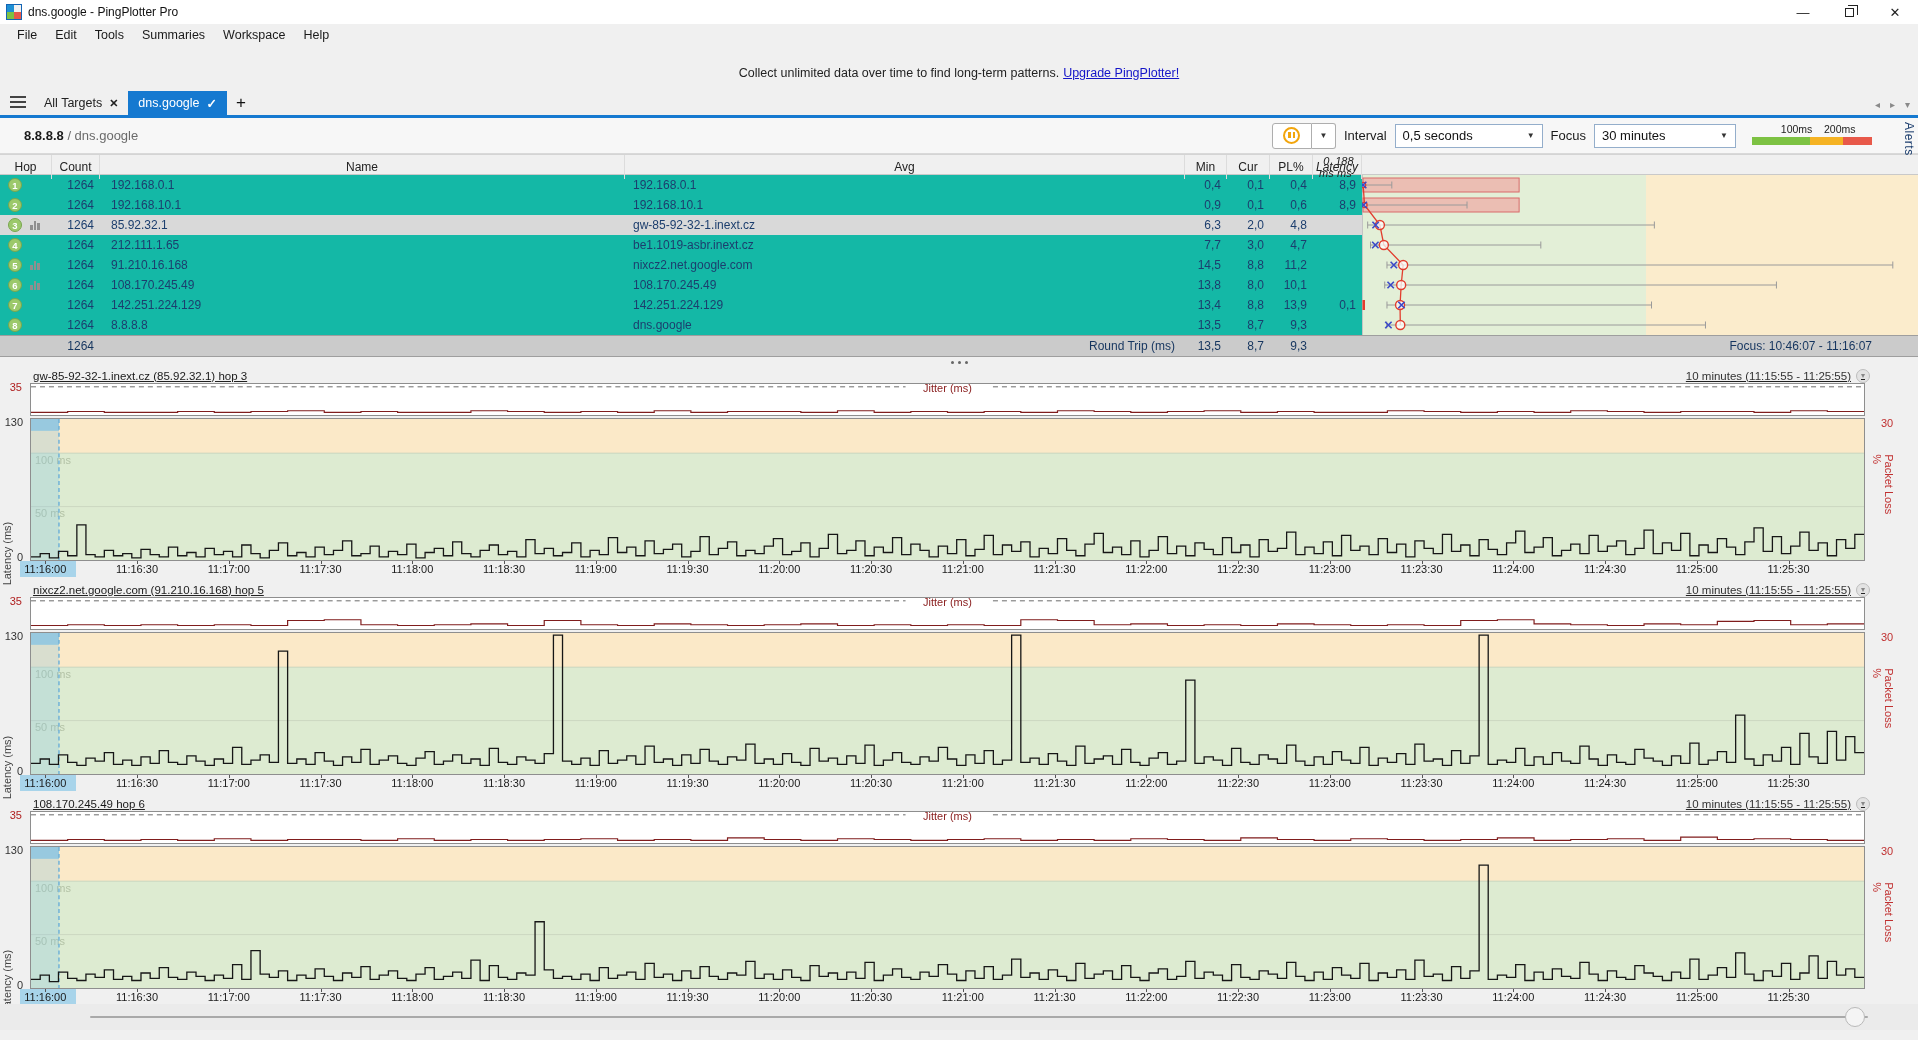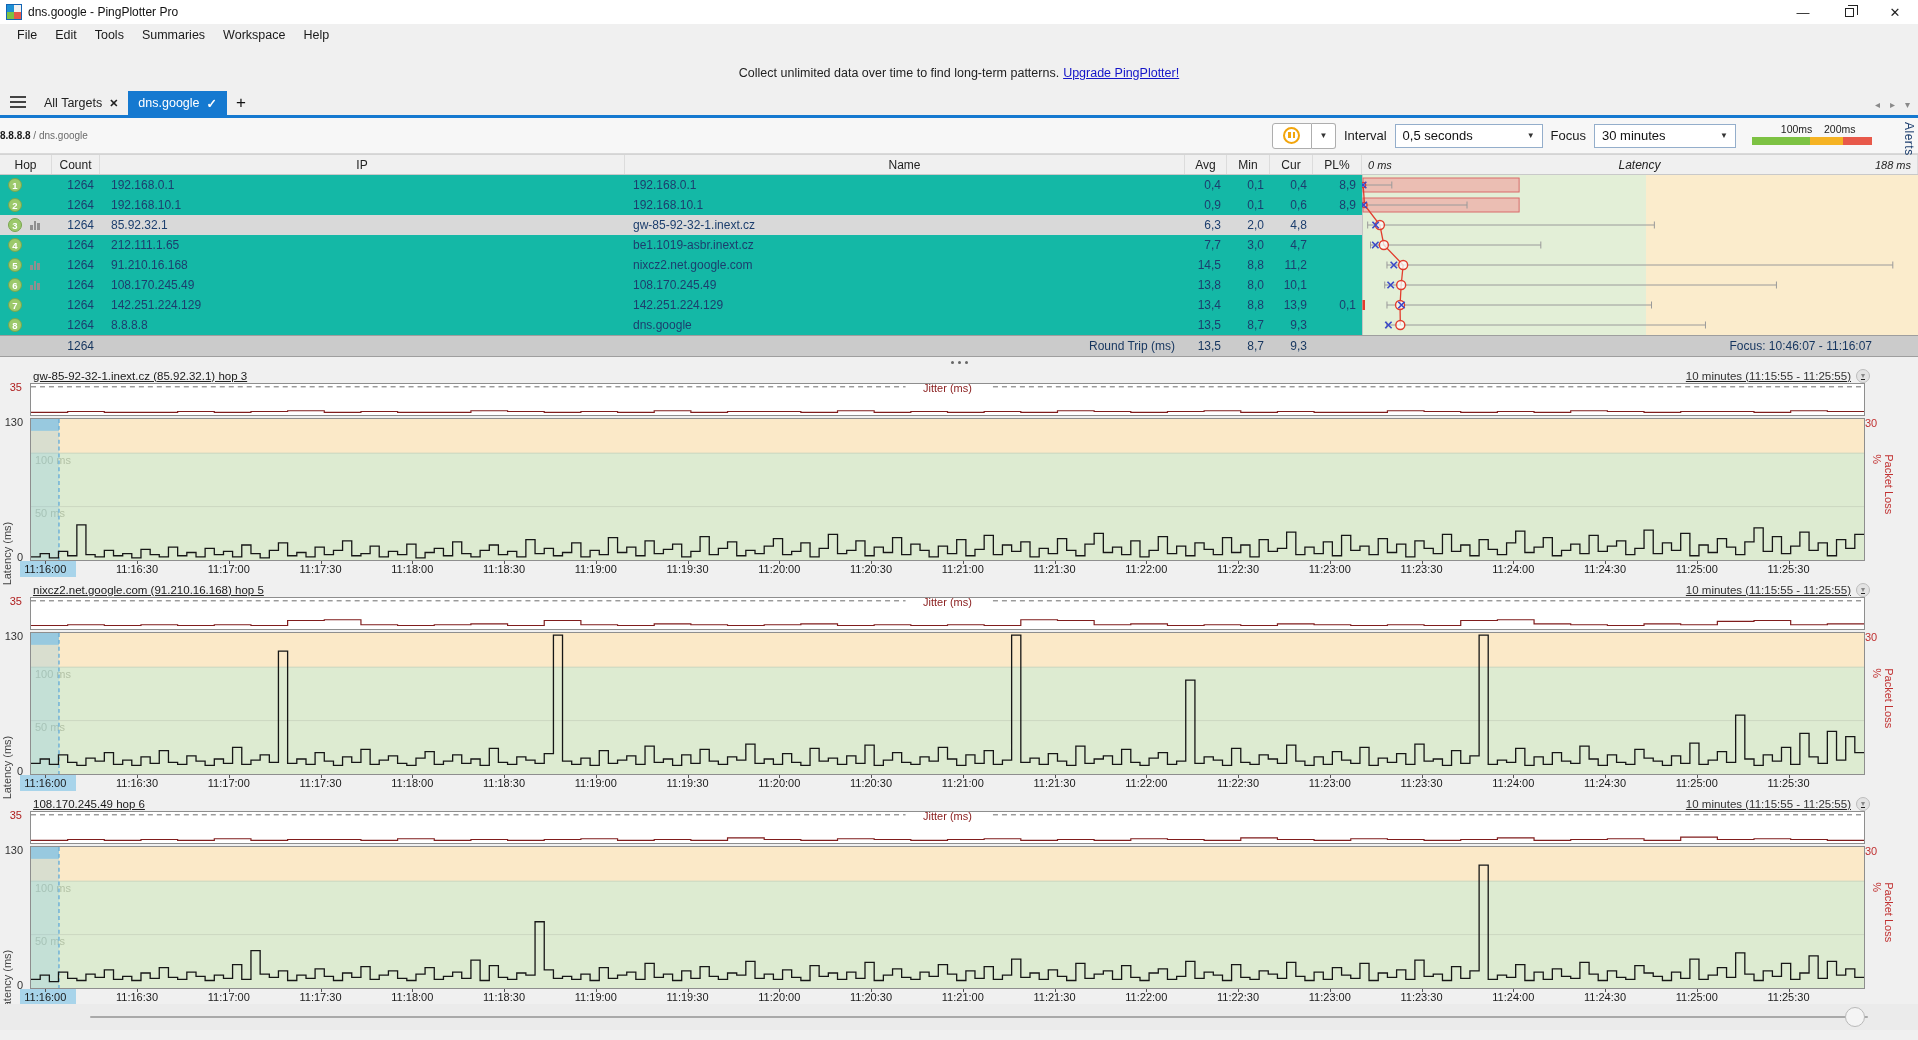--- a/index.html
+++ b/index.html
@@ -35,21 +35,21 @@
   .tab { height:24px; display:flex; align-items:center; padding:0 10px; font-size:12.5px; color:#222; gap:7px; }
   .tab .x { font-weight:bold; font-size:11px; color:#222; }
   .tab.active { background:#1579d0; color:#fff; }
   .tab.active .chk { color:#fff; font-weight:bold; }
   .plustab { font-size:17px; color:#111; padding:0 9px 2px 9px; }
   .tabnav { position:absolute; right:8px; bottom:5px; display:flex; gap:10px; color:#8a8a8a; font-size:10px; }
   .accent { height:3px; background:#1579d0; }
 
   
   .toolbar { height:36px; background:#f7f7f7; border-bottom:1px solid #d9d9d9; display:flex; align-items:center; position:relative; }
-  .target { margin-left:0; font-size:10px; color:#6b6b6b; }
+  .target { margin-left:24px; font-size:13px; color:#6b6b6b; }
   .target b { color:#1a1a1a; }
   .tright { position:absolute; right:46px; display:flex; align-items:center; gap:8px; }
   .pausewrap { display:flex; }
   .pausebtn { width:40px; height:26px; background:#fff; border:1px solid #aeaeae; border-radius:3px 0 0 3px; display:flex; align-items:center; justify-content:center; }
   .pauseglyph { width:17px; height:17px; border:2.5px solid #f2a50c; border-radius:50%; position:relative; }
   .pauseglyph:before,.pauseglyph:after { content:""; position:absolute; top:3px; width:2.5px; height:6px; background:#f2a50c; }
   .pauseglyph:before{left:3px}.pauseglyph:after{right:3px}
   .pausedrop { width:24px; height:26px; background:#fff; border:1px solid #aeaeae; border-left:none; border-radius:0 3px 3px 0; display:flex; align-items:center; justify-content:center; font-size:8px; color:#333; }
   .lbl { font-size:13px; color:#1a1a1a; }
   .selbox { height:24px; background:#fff; border:1px solid #94aecb; display:flex; align-items:center; padding:0 7px; font-size:13px; color:#111; }
@@ -105,21 +105,21 @@
   .chevcirc { width:14px; height:14px; border-radius:50%; background:#e3e3e3; border:1px solid #bdbdbd; color:#888; font-size:8px; display:flex; align-items:center; justify-content:center; }
   .strip { display:flex; }
   .gutL { width:30px; position:relative; }
   .gutR { width:53px; position:relative; }
   .jrow { height:33px; }
   .prow { height:143px; margin-top:2px; }
   .jmax { position:absolute; right:8px; top:-2px; color:#b02020; font-size:11px; }
   .plotTop { position:absolute; right:7px; top:-2px; color:#333; font-size:11px; }
   .plotBot { position:absolute; right:7px; bottom:-2px; color:#333; font-size:11px; }
   .ylab { position:absolute; left:1px; top:50%; transform:translateY(-50%) ; writing-mode:vertical-rl; rotate:180deg; font-size:11px; color:#444; }
-  .plmax { position:absolute; left:0; top:-1px; color:#c03030; font-size:11px; }
+  .plmax { position:absolute; left:16px; top:-1px; color:#c03030; font-size:11px; }
   .pllab { position:absolute; left:6px; top:50%; transform:translateY(-50%); writing-mode:vertical-rl; font-size:11px; color:#c03030; }
   .jsvg,.psvg { border:1px solid #8e8e8e; background:#fff; display:block; }
   .xaxis { height:17px; position:relative; font-size:11px; color:#1a1a1a; }
   .xaxis .tick { position:absolute; top:2px; transform:translateX(-50%); white-space:nowrap; }
   .xaxis .tmark { position:absolute; top:0; width:1px; height:3px; background:#555; }
   .xaxis .selbg { position:absolute; left:20px; top:0; width:56px; height:16px; background:#a8d4ea; }
 
   
   .sliderbar { height:26px; background:#ebebeb; position:relative; }
   .strack { position:absolute; left:90px; right:50px; top:12px; height:2px; background:#a9a9a9; border-radius:2px; }
@@ -215,21 +215,20 @@
             <i></i>
           </span>
       </span>
     </span>
   </div>
   <div class="alertsTab">Alerts</div>
 
   <div class="grid thead">
     <div class="hopH">Hop</div>
     <div>Count</div>
-    <div>IP</div>
     <div>Name</div>
     <div>Avg</div>
     <div>Min</div>
     <div>Cur</div>
     <div>PL%</div>
     <div class="latH">
       <span class="left">0 ms</span>
       <span class="mid">Latency</span>
       <span class="right">188 ms</span>
     </div>

